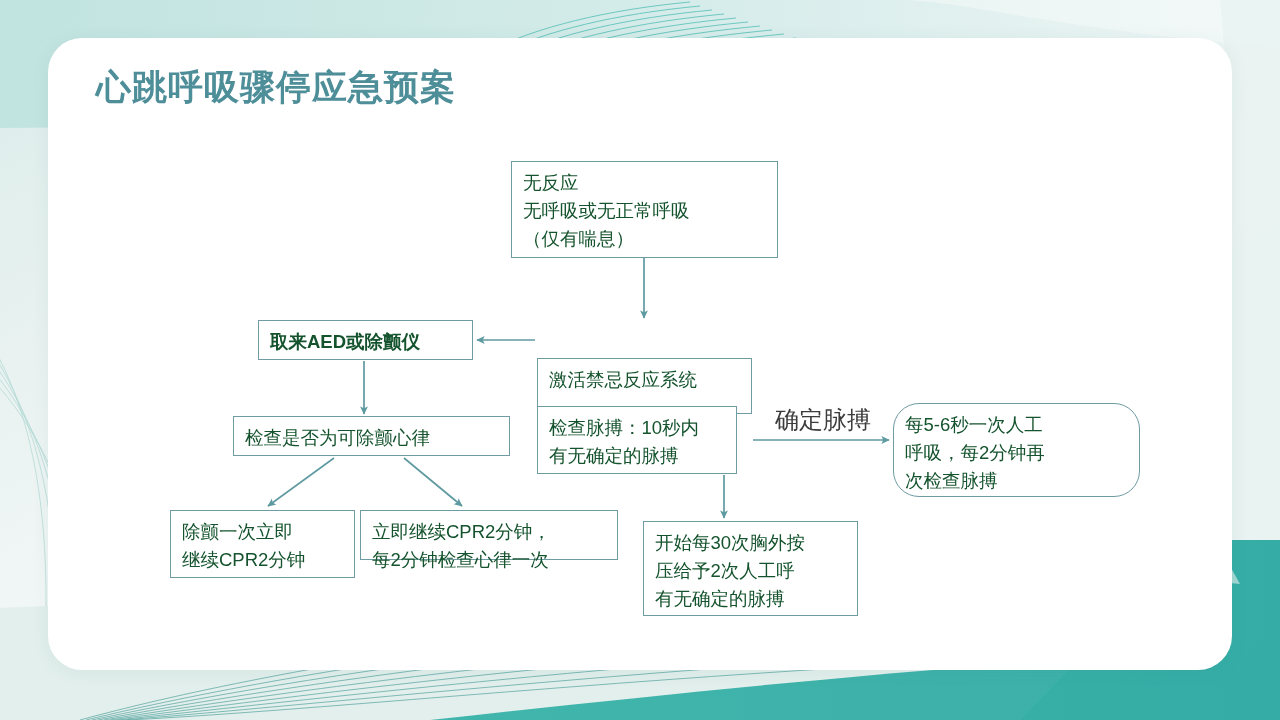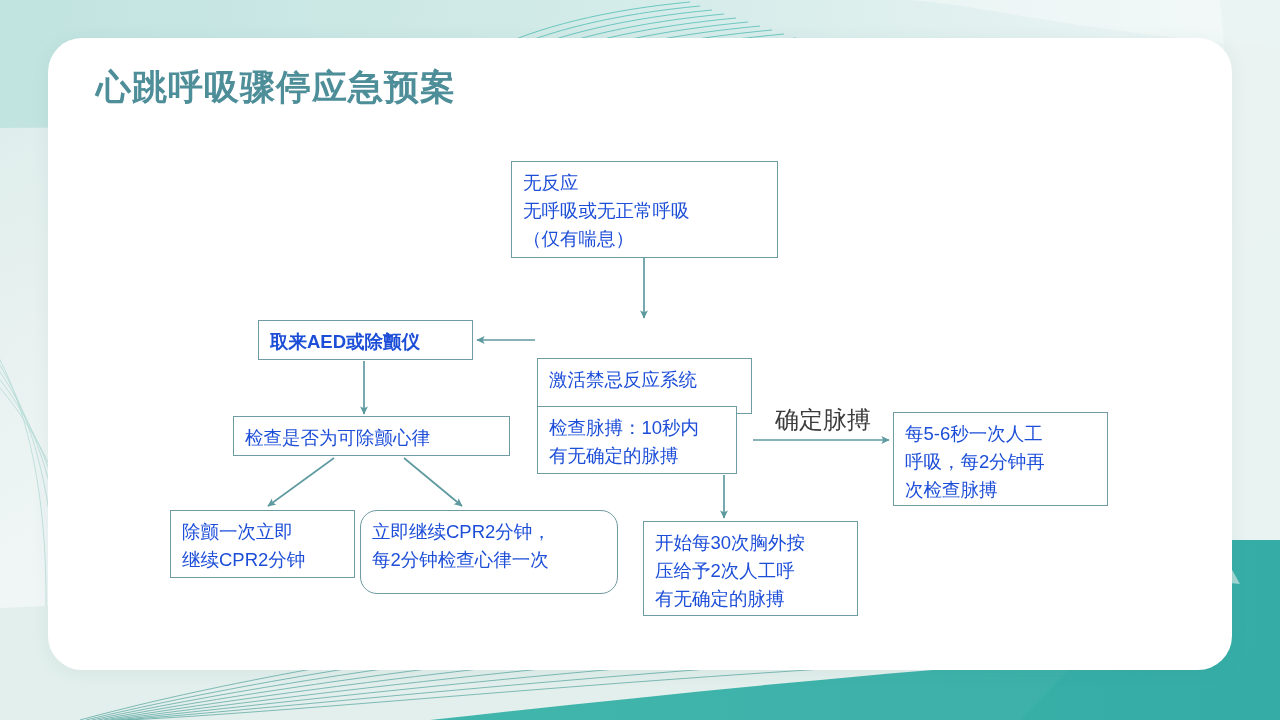--- a/index.html
+++ b/index.html
@@ -56,21 +56,21 @@
     position: absolute;
     left: 0; top: 0;
     width: 1280px; height: 720px;
   }
 
   .node {
     position: absolute;
     box-sizing: border-box;
     border: 1.4px solid #6f9ba2;
     background: #ffffff;
-    color: #1d4ed8;
+    color: #14532d;
     font-size: 18.5px;
     line-height: 1.52;
     padding: 7px 12px 8px 11px;
     white-space: pre-line;
   }
 
   .edge-label {
     position: absolute;
     font-size: 24px;
     color: #3c3c3c;
@@ -201,28 +201,28 @@
 
     <div class="node" style="left:537px; top:320px; width:215px; height:56px;margin-top:38px;">激活禁忌反应系统</div>
 
     <div class="node" style="left:258px; top:320px; width:215px; height:40px;font-weight:bold;">取来AED或除颤仪</div>
 
     <div class="node" style="left:233px; top:416px; width:277px; height:40px;">检查是否为可除颤心律</div>
 
     <div class="node" style="left:537px; top:406px; width:200px; height:68px;">检查脉搏：10秒内
 有无确定的脉搏</div>
 
-    <div class="node" style="left:893px; top:412px; width:215px; height:94px;">每5-6秒一次人工
+    <div class="node" style="left:893px; top:403px; width:247px; height:94px;border-radius:26px;">每5-6秒一次人工
 呼吸，每2分钟再
 次检查脉搏</div>
 
     <div class="node" style="left:170px; top:510px; width:185px; height:68px;">除颤一次立即
 继续CPR2分钟</div>
 
-    <div class="node" style="left:360px; top:510px; width:258px; height:84px;border-radius:17px;">立即继续CPR2分钟，
+    <div class="node" style="left:360px; top:510px; width:258px; height:50px;">立即继续CPR2分钟，
 每2分钟检查心律一次</div>
 
     <div class="node" style="left:643px; top:521px; width:215px; height:95px;">开始每30次胸外按
 压给予2次人工呼
 有无确定的脉搏</div>
 
     <div class="edge-label" style="left:775px; top:404px;">确定脉搏</div>
 
   </div>
 </div>

